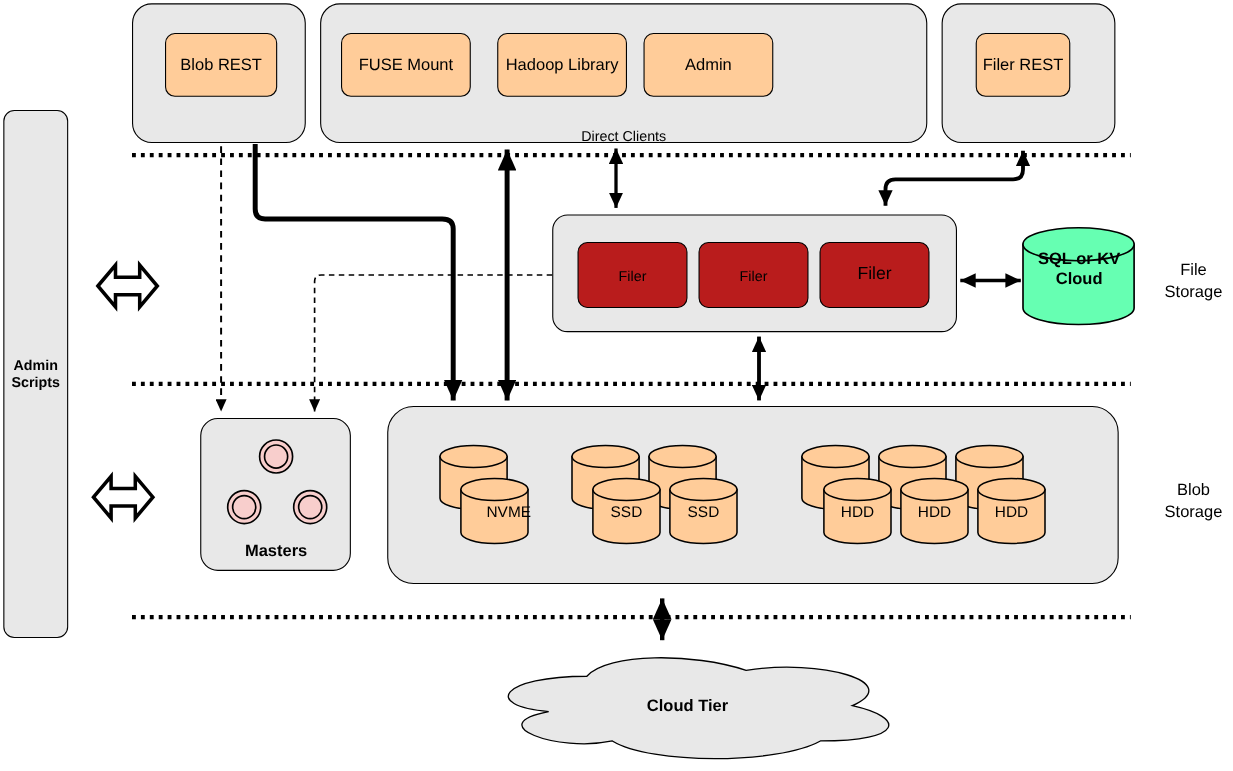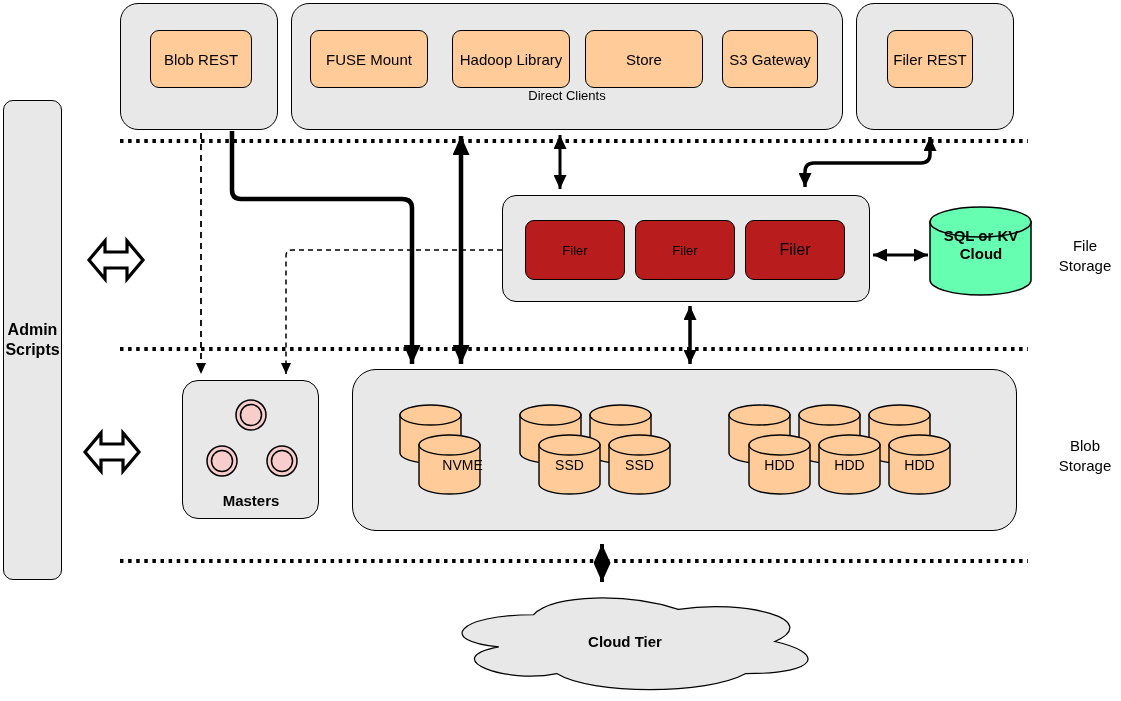--- a/index.html
+++ b/index.html
@@ -25,35 +25,34 @@
   .bold{font-weight:bold;}
   #svg-layer{position:absolute;left:0;top:0;z-index:1;pointer-events:none;}
   .shape{stroke:#000;}
 </style>
 </head>
 <body>
 
 <div id="canvas">
 
   <div class="container" style="left:3px;top:100px;width:59px;height:480px;border-radius:10px;display:flex;align-items:center;justify-content:center;">
-    <div class="bold" style="font-size:16px;text-align:center;line-height:1.25;">Admin Scripts</div>
+    <div class="bold" style="font-size:13px;text-align:center;line-height:1.25;">Admin Scripts</div>
   </div>
 
   <div class="container" style="left:120px;top:3px;width:158px;height:127px;border-radius:18px;"></div>
   <div class="container" style="left:291px;top:3px;width:552px;height:127px;border-radius:18px;"></div>
   <div class="container" style="left:856px;top:3px;width:158px;height:127px;border-radius:18px;"></div>
 
   <div class="client-box" style="left:150px;top:30px;width:102px;height:58px;">Blob REST</div>
   <div class="client-box" style="left:452px;top:30px;width:118px;height:58px;">Hadoop Library</div>
   <div class="client-box" style="left:310px;top:30px;width:118px;height:58px;">FUSE Mount</div>
-  <div class="client-box" style="left:585px;top:30px;width:118px;height:58px;">Store</div>
-  <div class="client-box" style="left:722px;top:30px;width:96px;height:58px;">S3 Gateway</div>
+  <div class="client-box" style="left:585px;top:30px;width:118px;height:58px;">Admin</div>
   <div class="client-box" style="left:887px;top:30px;width:86px;height:58px;">Filer REST</div>
 
-  <div class="txt" style="left:291px;top:88px;width:552px;font-size:13px;">Direct Clients</div>
+  <div class="txt" style="left:291px;top:116px;width:552px;font-size:13px;">Direct Clients</div>
 
   <div class="container" style="left:502px;top:195px;width:368px;height:107px;border-radius:14px;"></div>
   <div class="filer-box" style="left:525px;top:220px;width:100px;height:60px;">Filer</div>
   <div class="filer-box" style="left:635px;top:220px;width:100px;height:60px;">Filer</div>
   <div class="filer-box" style="left:745px;top:220px;width:100px;height:60px;font-size:16px;">Filer</div>
 
   <div class="txt bold" style="left:935px;top:227px;width:92px;font-size:15px;line-height:1.2;">SQL or KV Cloud</div>
   <div class="txt" style="left:1045px;top:236px;width:80px;font-size:15px;">File Storage</div>
 
   <div class="container" style="left:182px;top:380px;width:137px;height:139px;border-radius:16px;"></div>

